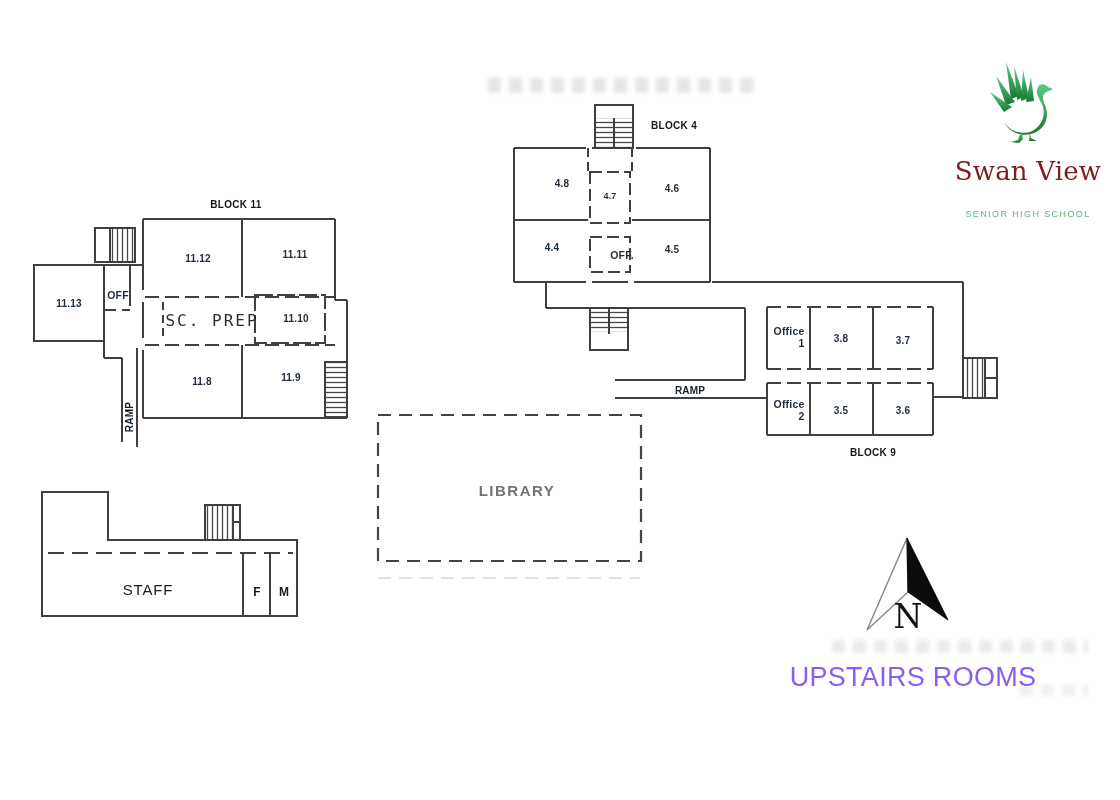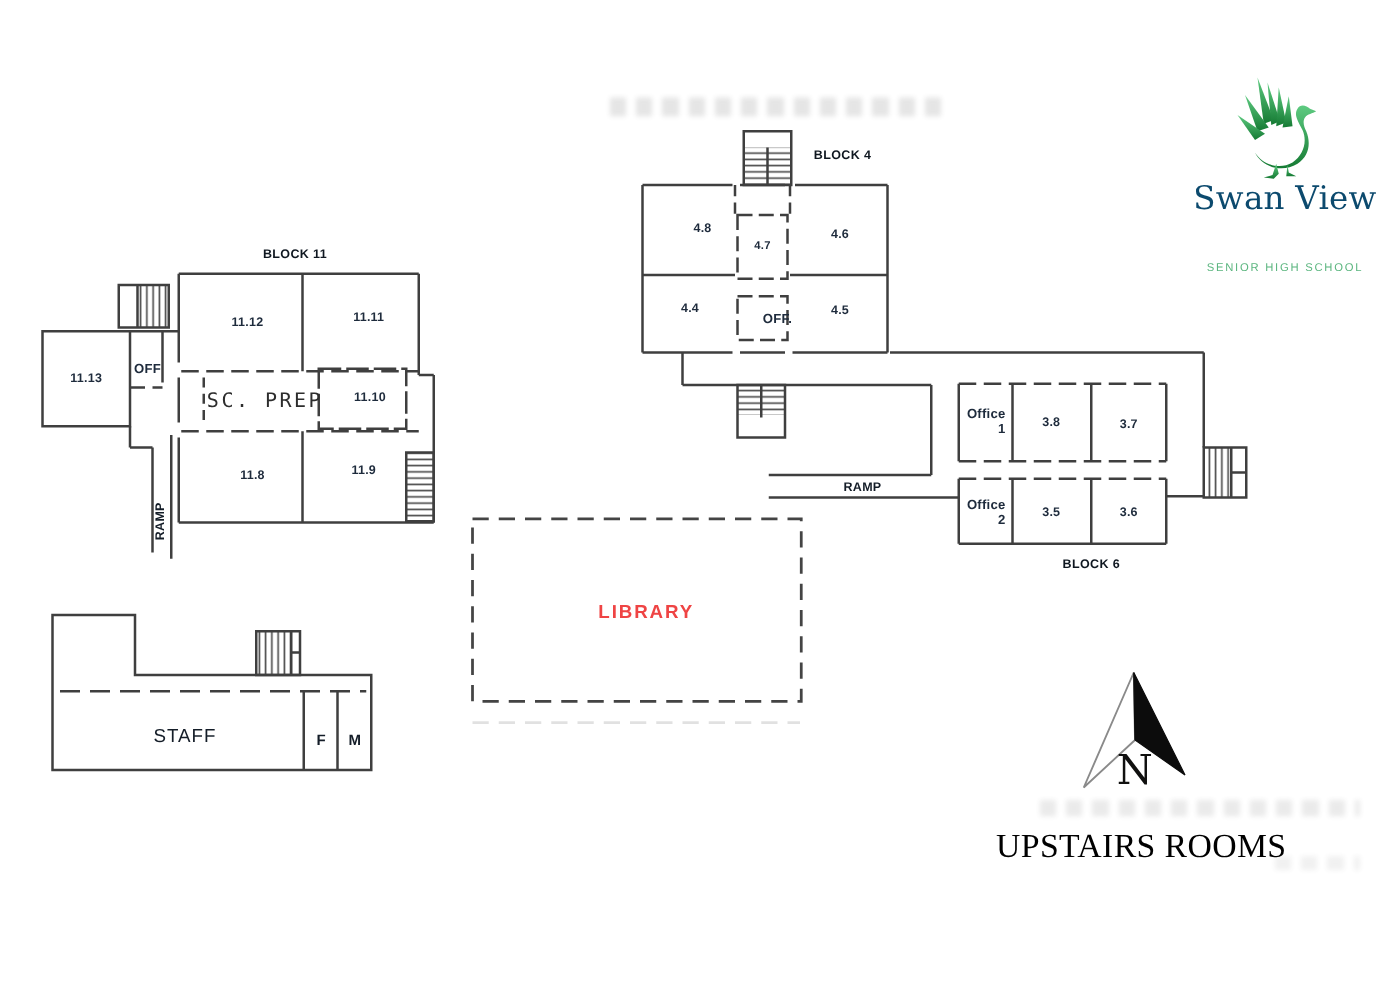--- a/index.html
+++ b/index.html
@@ -6,29 +6,29 @@
   .canvas{position:relative;width:1120px;height:800px;background:#ffffff;overflow:hidden;
           font-family:"Liberation Sans",sans-serif;}
   svg.plan{position:absolute;left:0;top:0;}
   .lbl{position:absolute;transform:translate(-50%,-50%);white-space:nowrap;
        color:#1e2b3c;font-weight:bold;font-size:10px;letter-spacing:.2px;}
   .block-title{font-size:10px;font-weight:bold;color:#0f1720;letter-spacing:.3px;}
   .ramp{font-size:10px;font-weight:bold;color:#141d28;}
   .ramp-vert{transform:translate(-50%,-50%) rotate(-90deg);}
   .scprep{font-family:"DejaVu Sans Mono",monospace;font-weight:normal;font-size:16px;
           letter-spacing:2px;color:#2d2d2d;}
-  .libr{font-size:15px;font-weight:600;letter-spacing:1.5px;color:#ef4444;padding-left:12px;}
+  .libr{font-size:15px;font-weight:600;letter-spacing:1.5px;color:#737373;padding-left:12px;}
   .staff{font-size:15px;font-weight:400;letter-spacing:.8px;color:#141d28;}
   .fm{font-size:12px;font-weight:600;color:#141d28;}
   .office{font-size:10.5px;line-height:1.12;text-align:right;font-weight:600;}
   .small-room{font-size:9px;}
   .off-lbl{font-size:10.5px;}
-  .main-title{font-size:27px;font-weight:normal;color:#000000;letter-spacing:.3px;font-family:Liberation Serif, serif;}
+  .main-title{font-size:27px;font-weight:normal;color:#8b5cf6;letter-spacing:.3px;}
   .north-n{font-family:"DejaVu Serif",serif;font-size:33px;font-weight:normal;color:#10100f;}
-  .logo-name{font-family:"DejaVu Serif",serif;font-size:26px;font-weight:normal;color:#0c4a6e;}
+  .logo-name{font-family:"DejaVu Serif",serif;font-size:26px;font-weight:normal;color:#7f1d1d;margin-top:12px;}
   .logo-sub{font-size:9px;font-weight:normal;letter-spacing:1.4px;color:#5ab57e;}
   .ghost{position:absolute;filter:blur(2px);opacity:.13;
          background:repeating-linear-gradient(90deg,#3c3c3c 0 13px,transparent 13px 21px);}
 </style>
 </head>
 <body>
 
 <div class="canvas">
 
   <svg class="plan" width="1120" height="800" viewBox="0 0 1120 800">
@@ -189,21 +189,21 @@
     <span>1</span>
   </div>
   <div class="lbl" style="left:841px;top:338px;">3.8</div>
   <div class="lbl" style="left:903px;top:340px;">3.7</div>
   <div class="lbl office" style="left:789px;top:411px;">
     <span>Office</span><br>
     <span>2</span>
   </div>
   <div class="lbl" style="left:841px;top:410px;">3.5</div>
   <div class="lbl" style="left:903px;top:410px;">3.6</div>
-  <div class="lbl block-title" style="left:873px;top:452px;">BLOCK 6</div>
+  <div class="lbl block-title" style="left:873px;top:452px;">BLOCK 9</div>
 
   <div class="lbl libr" style="left:511px;top:490px;">LIBRARY</div>
 
   <div class="lbl staff" style="left:148px;top:589px;">STAFF</div>
   <div class="lbl fm" style="left:257px;top:592px;">F</div>
   <div class="lbl fm" style="left:284px;top:592px;">M</div>
 
   <div class="lbl north-n" style="left:908px;top:616px;">N</div>
 
   <div class="lbl main-title" style="left:913px;top:677px;">UPSTAIRS ROOMS</div>

